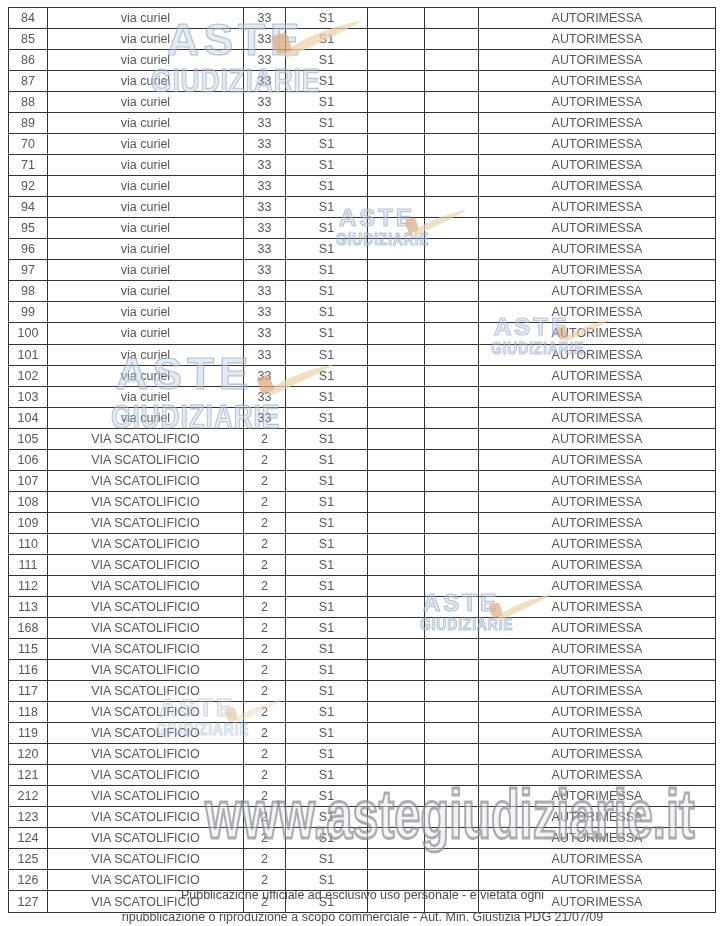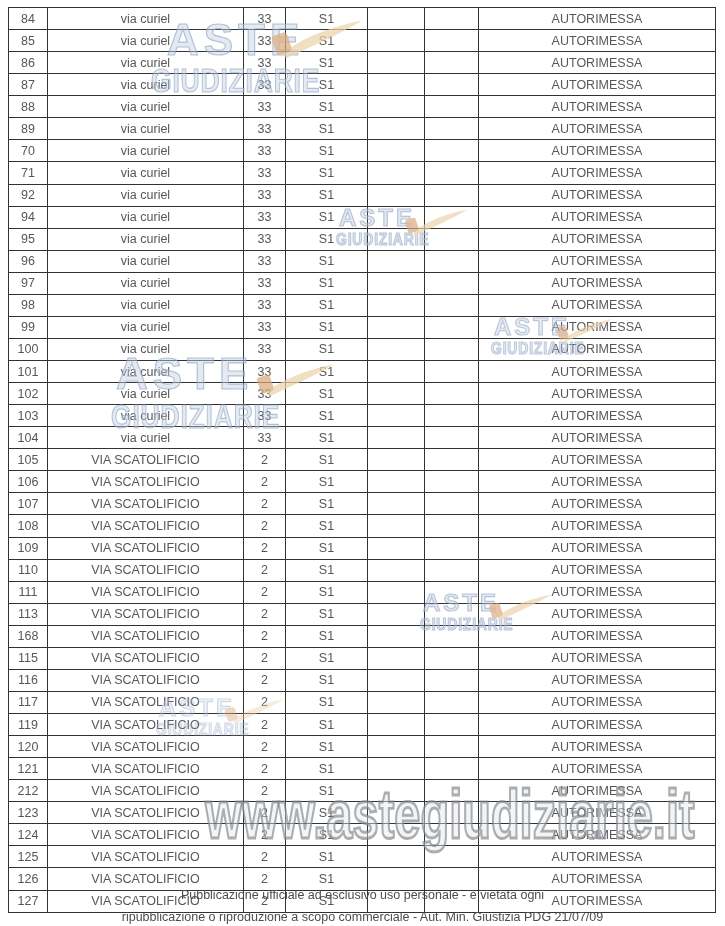--- a/index.html
+++ b/index.html
@@ -295,20 +295,29 @@
           <tr>
             <td>111</td>
             <td>VIA SCATOLIFICIO</td>
             <td>2</td>
             <td>S1</td>
             <td></td>
             <td></td>
             <td>AUTORIMESSA</td>
           </tr>
           <tr>
+            <td>112</td>
+            <td>VIA SCATOLIFICIO</td>
+            <td>2</td>
+            <td>S1</td>
+            <td></td>
+            <td></td>
+            <td>AUTORIMESSA</td>
+          </tr>
+          <tr>
             <td>113</td>
             <td>VIA SCATOLIFICIO</td>
             <td>2</td>
             <td>S1</td>
             <td></td>
             <td></td>
             <td>AUTORIMESSA</td>
           </tr>
           <tr>
             <td>168</td>
@@ -332,20 +341,29 @@
             <td>116</td>
             <td>VIA SCATOLIFICIO</td>
             <td>2</td>
             <td>S1</td>
             <td></td>
             <td></td>
             <td>AUTORIMESSA</td>
           </tr>
           <tr>
             <td>117</td>
+            <td>VIA SCATOLIFICIO</td>
+            <td>2</td>
+            <td>S1</td>
+            <td></td>
+            <td></td>
+            <td>AUTORIMESSA</td>
+          </tr>
+          <tr>
+            <td>118</td>
             <td>VIA SCATOLIFICIO</td>
             <td>2</td>
             <td>S1</td>
             <td></td>
             <td></td>
             <td>AUTORIMESSA</td>
           </tr>
           <tr>
             <td>119</td>
             <td>VIA SCATOLIFICIO</td>

